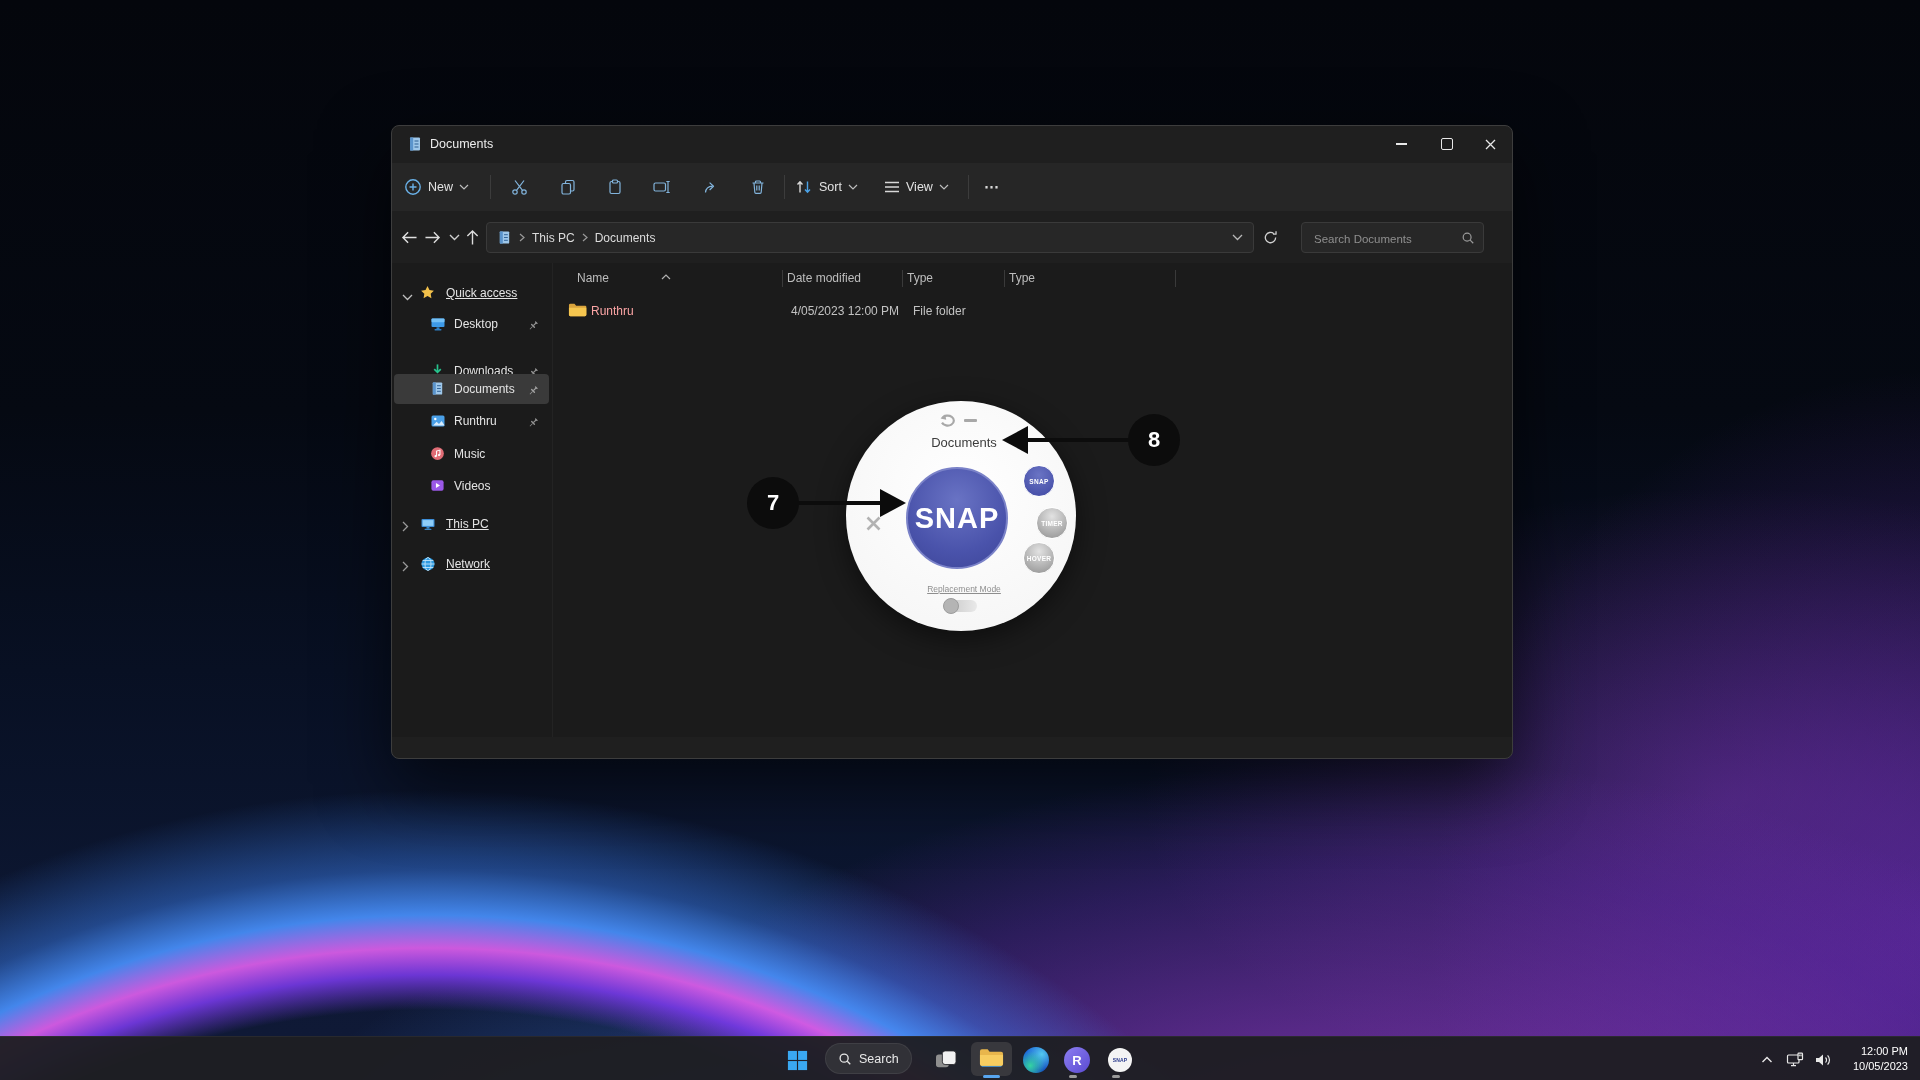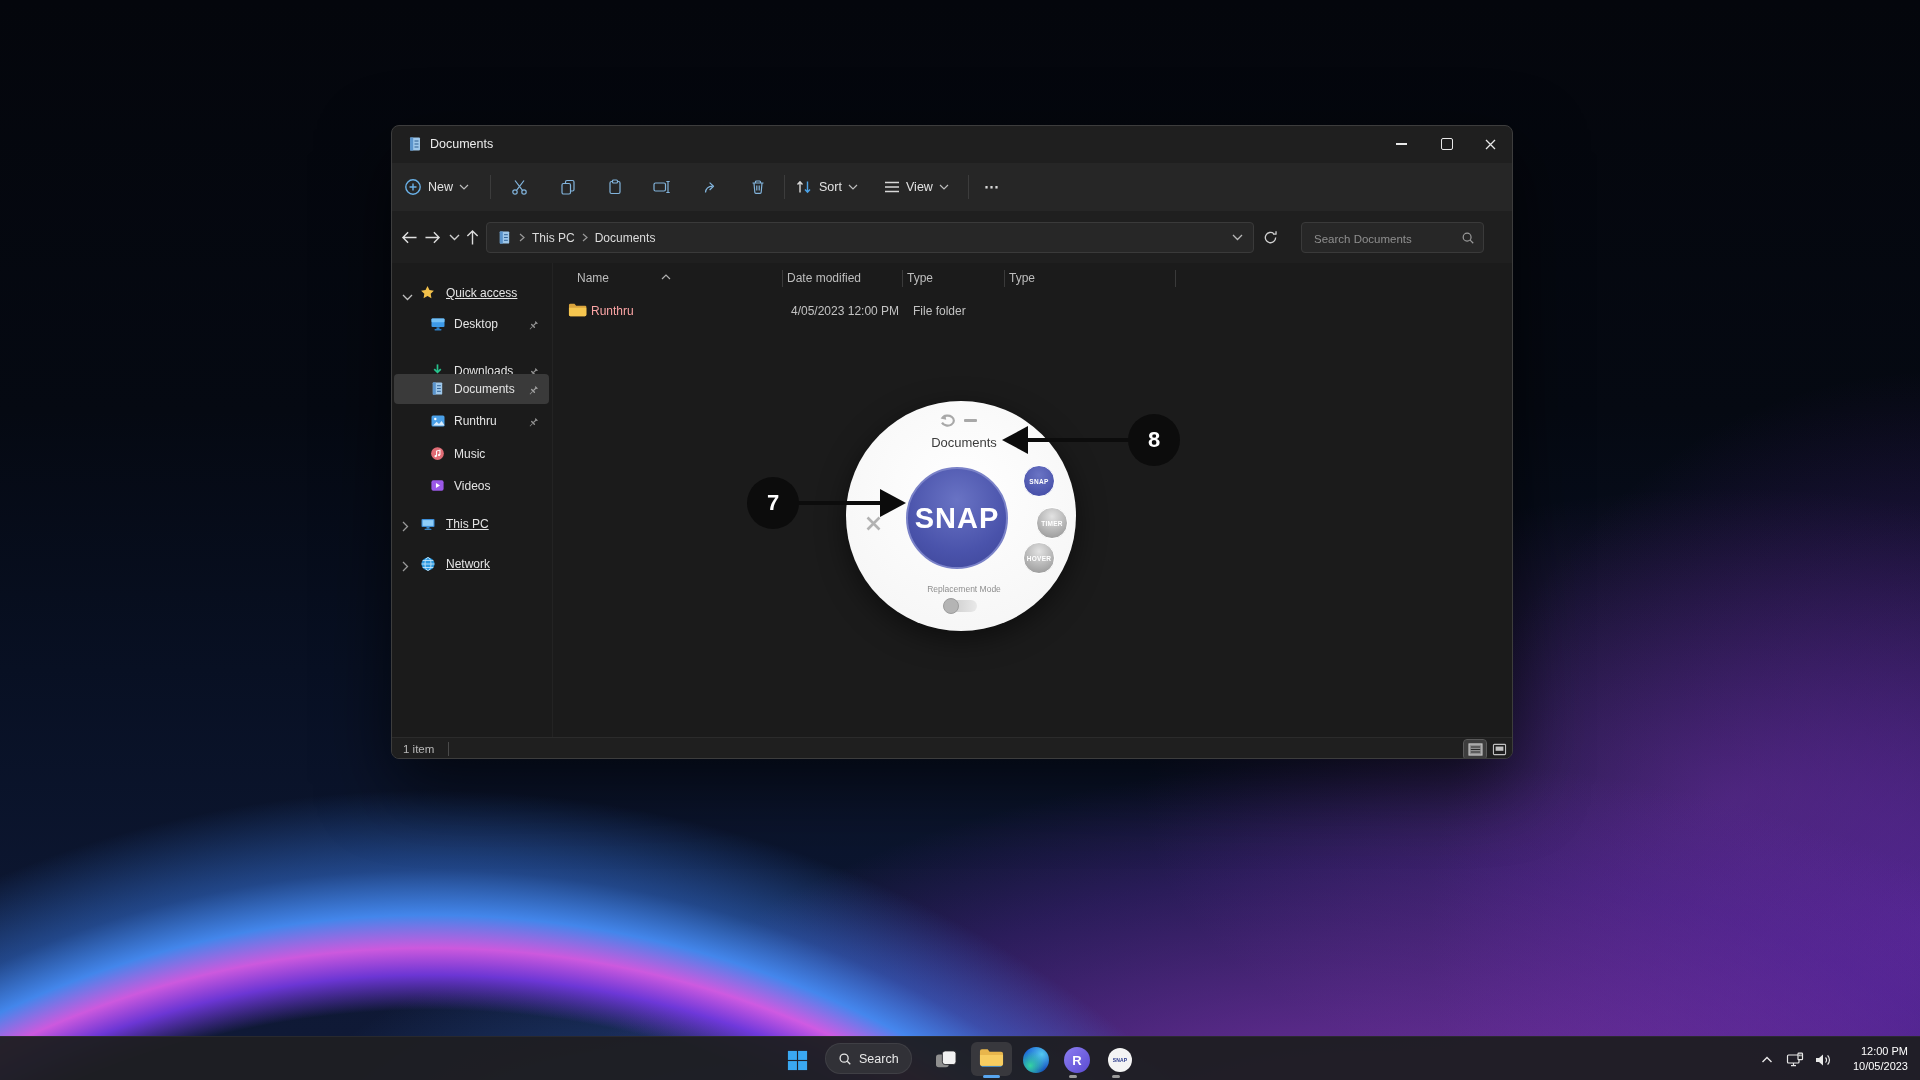--- a/index.html
+++ b/index.html
@@ -62,21 +62,21 @@
     background:radial-gradient(circle at 50% 40%,#ffffff,#f4f4f4);box-shadow:0 8px 28px rgba(0,0,0,.5);}
   .snap-main{position:absolute;left:60px;top:66px;width:102px;height:102px;border-radius:50%;
     background:radial-gradient(circle at 50% 32%,#6973c4,#4a53ab 62%,#3d4598 100%);
     border:2px solid #7a82c8;box-sizing:border-box;display:flex;align-items:center;justify-content:center;
     color:#fff;font-size:29px;font-weight:600;letter-spacing:1px;}
   .snap-side{position:absolute;width:30px;height:30px;border-radius:50%;display:flex;align-items:center;justify-content:center;
     color:#fff;font-size:6.5px;font-weight:700;letter-spacing:.3px;}
   .snap-side.blue{background:radial-gradient(circle at 50% 30%,#6a74c4,#4a53ab 75%);border:1px solid #fff;}
   .snap-side.gray{background:radial-gradient(circle at 50% 28%,#e2e2e2,#a8a8a8 70%,#8f8f8f);border:1px solid #fff;}
   .snap-loc{position:absolute;left:0;top:34px;width:236px;text-align:center;font-size:13px;color:#3c3c3c;}
-  .snap-mode{position:absolute;left:0;top:183px;width:236px;text-align:center;font-size:8.5px;color:#8e8e8e;}
+  .snap-mode{position:absolute;left:0;top:183px;width:236px;text-align:center;font-size:8.5px;color:#8e8e8e;text-decoration:underline;}
   .snap-toggle{position:absolute;left:99px;top:199px;width:32px;height:12px;border-radius:6px;
     background:linear-gradient(90deg,#c6c6c6,#e9e9e9);}
   .snap-knob{position:absolute;left:-2px;top:-2px;width:16px;height:16px;border-radius:50%;background:#b4b4b4;border:1px solid #9c9c9c;box-sizing:border-box;}
   
   .callout-circle{position:absolute;width:52px;height:52px;border-radius:50%;background:#0c0c0c;
     display:flex;align-items:center;justify-content:center;color:#fff;font-size:22px;font-weight:700;}
   .callout-line{position:absolute;height:4px;background:#0c0c0c;}
   .arrow-right{position:absolute;width:0;height:0;border-top:14px solid transparent;border-bottom:14px solid transparent;border-left:26px solid #0c0c0c;}
   .arrow-left{position:absolute;width:0;height:0;border-top:14px solid transparent;border-bottom:14px solid transparent;border-right:26px solid #0c0c0c;}
   
@@ -418,38 +418,20 @@
               </svg>
           </span>
           <span class="cell" style="left:34px">Runthru</span>
           <span class="cell dim" style="left:234px">4/05/2023 12:00 PM</span>
           <span class="cell dim" style="left:356px">File folder</span>
           <span class="cell dim" style="left:456px"></span>
         </div>
       </div>
     </div>
 
-    <div class="statusbar">
-      <span class="status-text">1 item</span>
-      <span class="abs" style="left:56px;top:4px;width:1px;height:14px;background:#4a4a4a"></span>
-      <div class="view-btn sel" style="left:1072px">
-        <svg width="15" height="13" viewBox="0 0 16 14" fill="none" stroke="#d6d6d6" stroke-width="1.2">
-            <rect x="1" y="1" width="14" height="12" fill="#8f8f8f" stroke="#c8c8c8"></rect>
-            <line x1="3" y1="4.3" x2="13" y2="4.3" stroke="#2a2a2a"></line>
-            <line x1="3" y1="7" x2="13" y2="7" stroke="#2a2a2a"></line>
-            <line x1="3" y1="9.7" x2="13" y2="9.7" stroke="#2a2a2a"></line>
-          </svg>
-      </div>
-      <div class="view-btn" style="left:1096px">
-        <svg width="15" height="13" viewBox="0 0 16 14" fill="none" stroke="#c0c0c0" stroke-width="1.2">
-            <rect x="1.5" y="1.5" width="13" height="11" rx="1"></rect>
-            <rect x="3.8" y="3.8" width="8.4" height="4.6" fill="#c0c0c0" stroke="none"></rect>
-          </svg>
-      </div>
-    </div>
   </div>
 
   <div class="snap-widget">
     <span class="abs" style="left:92px;top:12px">
       <svg width="20" height="16" viewBox="0 0 20 16" fill="none">
           <path d="M4.2 5.2A6.2 5 0 1 1 4 9.6" stroke="#a8a8a8" stroke-width="2.2"></path>
           <path d="M7.2 1.2L2.6 5.4l5.6 1.4z" fill="#a8a8a8"></path>
         </svg>
     </span>
     <span class="abs" style="left:118px;top:18px;width:13px;height:3px;background:#a8a8a8;border-radius:1px"></span>

